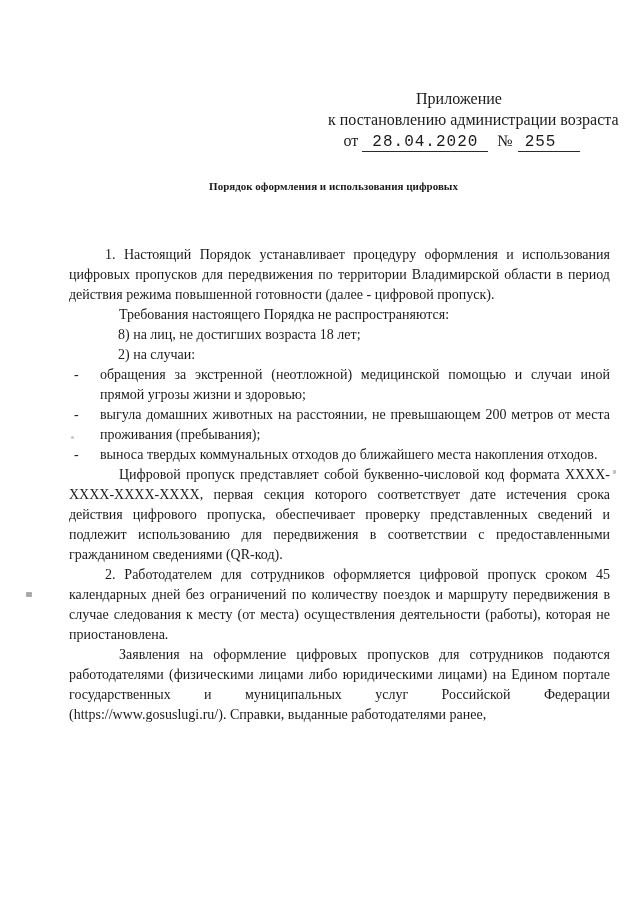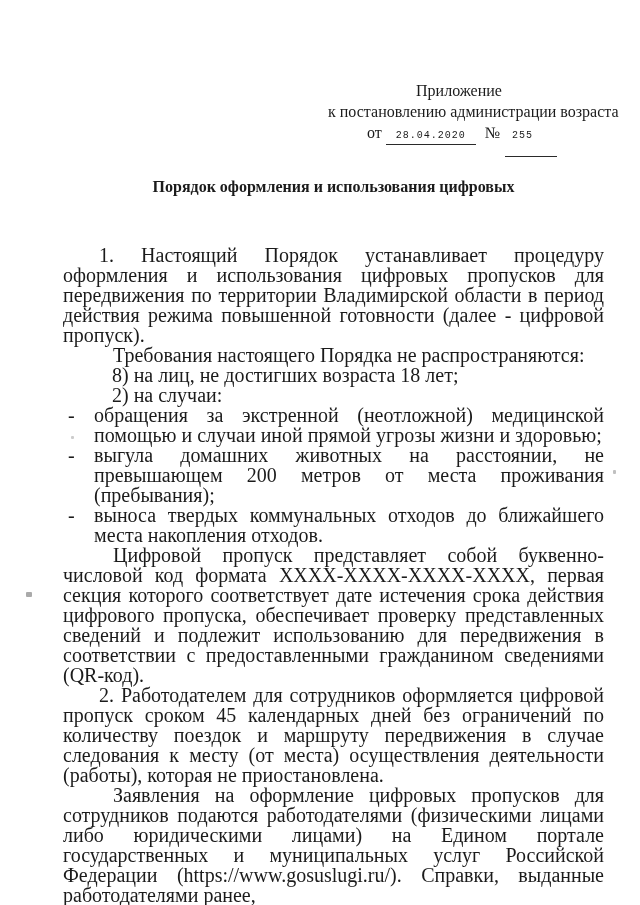--- a/index.html
+++ b/index.html
@@ -12,60 +12,60 @@
     width: 640px;
     height: 905px;
     background: #ffffff;
     overflow: hidden;
     color: #1b1b1b;
     font-family: "Liberation Serif", "DejaVu Serif", serif;
   }
   
   .annex-header {
     position: absolute;
-    top: 80px;
+    top: 88px;
     left: 328px;
     width: 262px;
     text-align: center;
     font-size: 16px;
     line-height: 21px;
     white-space: nowrap;
   }
   .date-row { margin-left: 6px; }
   .fill-line {
     display: inline-block;
     border-bottom: 1.5px solid #2a2a2a;
     line-height: 17px;
   }
   .mono {
     font-family: "Liberation Mono", "DejaVu Sans Mono", monospace;
-    font-size: 10px;
+    font-size: 16px;
     letter-spacing: 1px;
   }
   .date-value { margin-left: 4px; padding: 0 10px; }
   .num-sign   { margin-left: 9px; }
-  .num-value  { margin-left: 5px; padding: 0 24px 12px 7px; }
+  .num-value  { margin-left: 5px; padding: 0 24px 0 7px; }
   
   .doc-title {
     position: absolute;
     top: 176px;
     left: 63px;
     width: 541px;
     text-align: center;
     font-weight: bold;
-    font-size: 16px;
+    font-size: 11px;
     line-height: 21px;
   }
   
   .doc-body {
     position: absolute;
     top: 245px;
-    left: 63px;
+    left: 69px;
     width: 541px;
-    font-size: 20px;
+    font-size: 14px;
     line-height: 20px;
     text-align: justify;
   }
   .doc-body p { margin: 0; }
   .ind    { text-indent: 50px; }
   .ind-sm { text-indent: 36px; }
   .ind-n  { text-indent: 49px; }
   .li {
     position: relative;
     padding-left: 31px;

